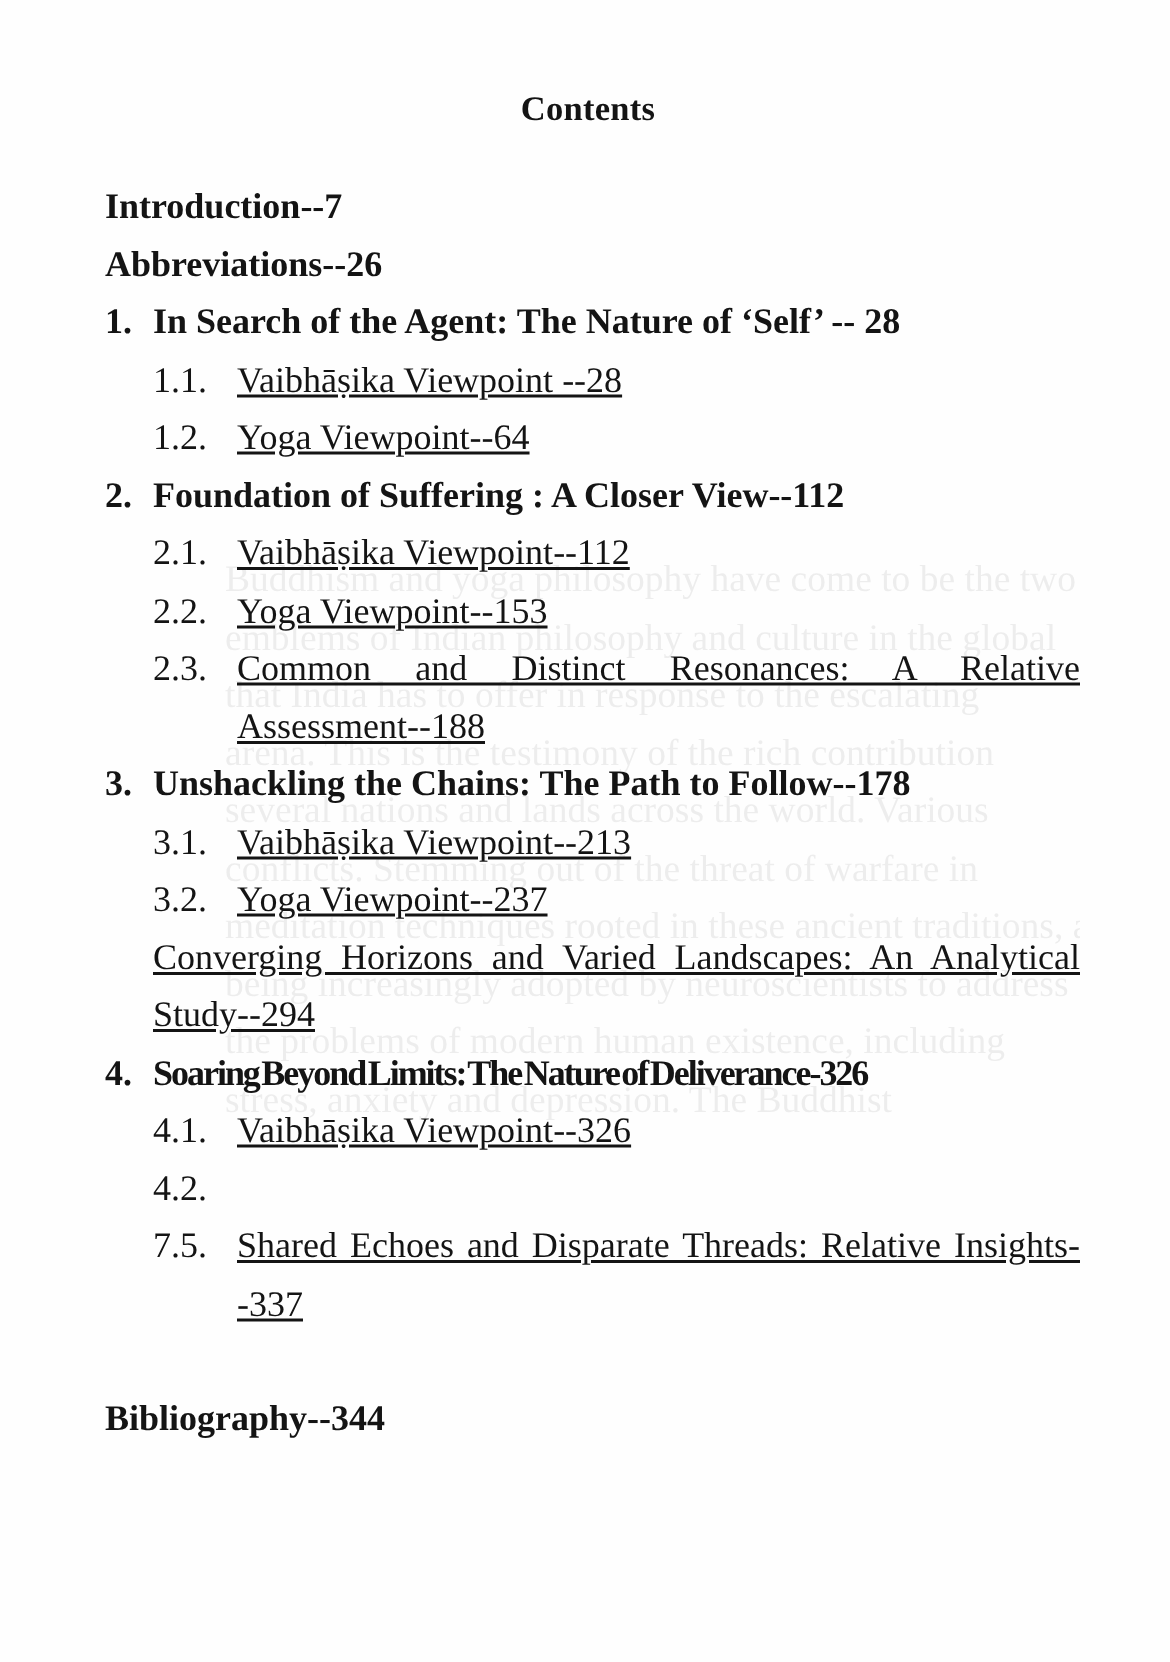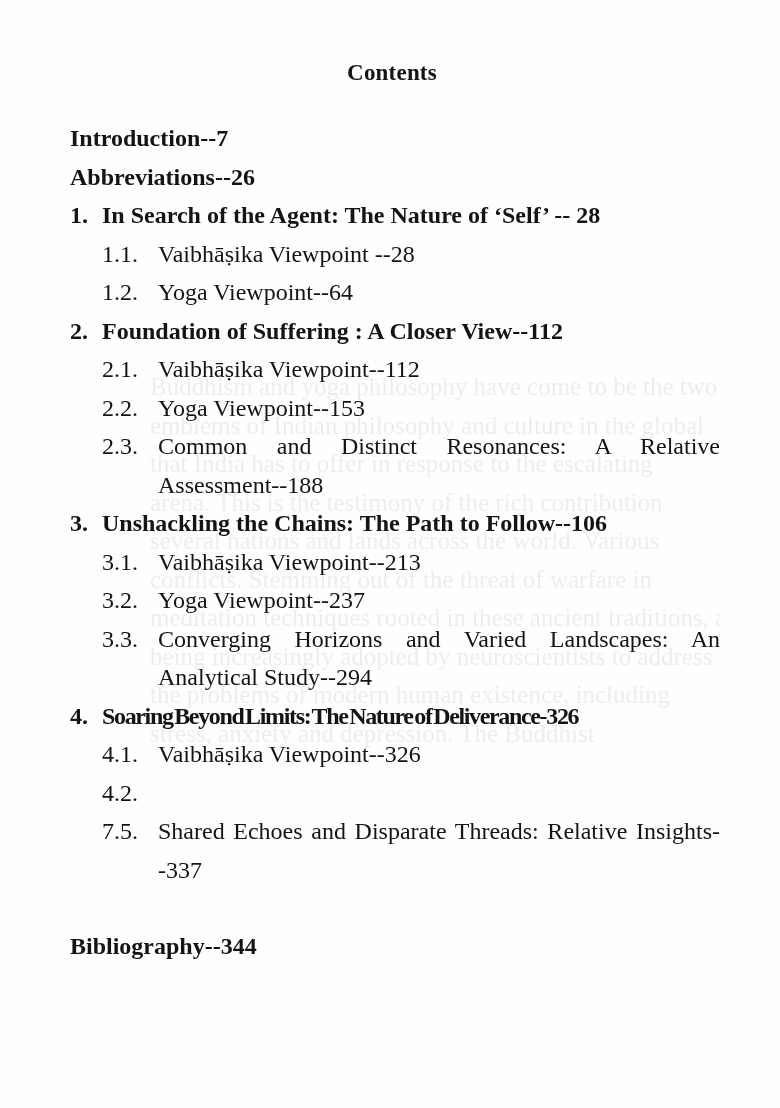--- a/index.html
+++ b/index.html
@@ -68,21 +68,21 @@
     }
     .chapter .num { width: 32px; flex: 0 0 32px; }
     .chapter.tight .ch-title { letter-spacing: -1.35px; word-spacing: -3px; }
     .section {
       display: flex;
       font-size: 24px;
       line-height: 38.5px;
       padding-left: 32px;
     }
     .section .num { width: 56px; flex: 0 0 56px; }
-    .section .txt { flex: 1; text-align: justify; text-align-last: left; }
+    .section .txt { flex: 1; text-align: justify; text-align-last: left; text-decoration: underline; }
     .gap { height: 38px; }
   </style>
 </head>
 <body>
 
 <div class="page">
 
   <div class="bleed">
     <span class="bleed-line">Buddhism and yoga philosophy have come to be the two</span>
     <span class="bleed-line">emblems of Indian philosophy and culture in the global</span>
@@ -128,32 +128,31 @@
       <span class="num">2.2.</span>
       <span class="txt">Yoga Viewpoint--153</span>
     </div>
     <div class="section">
       <span class="num">2.3.</span>
       <span class="txt">Common and Distinct Resonances: A Relative Assessment--188</span>
     </div>
 
     <div class="chapter">
       <span class="num">3.</span>
-      <span class="ch-title">Unshackling the Chains: The Path to Follow--106</span>
+      <span class="ch-title">Unshackling the Chains: The Path to Follow--178</span>
     </div>
     <div class="section">
       <span class="num">3.1.</span>
       <span class="txt">Vaibhāṣika Viewpoint--213</span>
     </div>
     <div class="section">
       <span class="num">3.2.</span>
       <span class="txt">Yoga Viewpoint--237</span>
     </div>
     <div class="section">
-      <span class="num">3.3.</span>
       <span class="txt">Converging Horizons and Varied Landscapes: An Analytical Study--294</span>
     </div>
 
     <div class="chapter tight">
       <span class="num">4.</span>
       <span class="ch-title">Soaring Beyond Limits: The Nature of Deliverance-326</span>
     </div>
     <div class="section">
       <span class="num">4.1.</span>
       <span class="txt">Vaibhāṣika Viewpoint--326</span>

